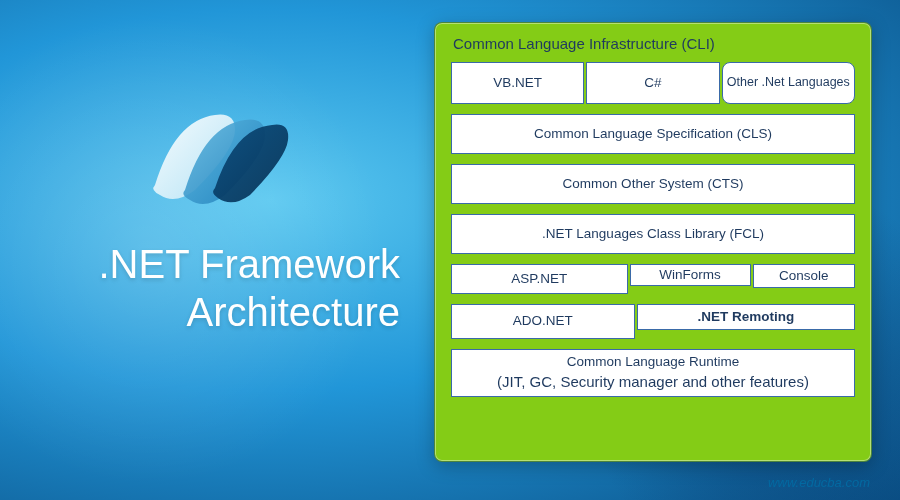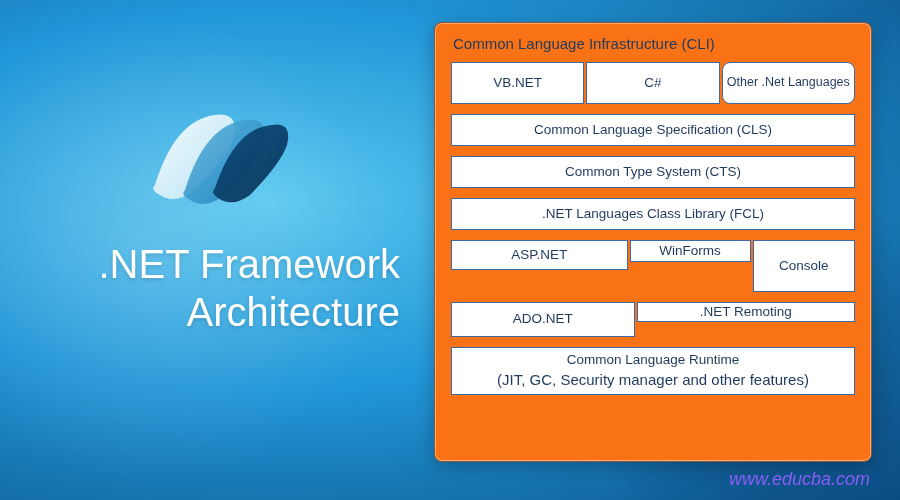--- a/index.html
+++ b/index.html
@@ -53,21 +53,21 @@
       font-weight: 300;
       line-height: 1.2;
       text-shadow: 0 2px 4px rgba(0,0,0,0.15);
     }
     .diagram {
       position: absolute;
       right: 28px;
       top: 22px;
       width: 438px;
       height: 440px;
-      background: #f97316;
+      background: #84cc16;
       border: 1px solid rgba(20,60,100,0.5);
       border-radius: 8px;
       box-shadow: 0 4px 18px rgba(0,0,0,0.25), inset 0 0 0 1px rgba(255,255,255,0.4);
       padding: 12px 16px 14px;
       z-index: 2;
     }
     .cli-title {
       color: #1f3a5f;
       font-size: 15px;
       font-weight: 400;
@@ -91,33 +91,33 @@
       font-size: 13.5px;
       line-height: 1.25;
       padding: 6px 4px;
     }
     .box .sub {
       font-size: 15px;
       margin-top: 2px;
     }
     .row-lang .box { flex: 1; height: 42px; }
     .row-lang .box:nth-child(3) { font-size: 12.5px; border-radius: 8px; }
-    .row-full .box { flex: 1; height: 32px; }
+    .row-full .box { flex: 1; height: 40px; }
     .row-ui .b1 { flex: 1.8; height: 30px; }
     .row-ui .b2 { flex: 1.2; height: 22px; }
-    .row-ui .b3 { flex: 1; height: 52px; }
+    .row-ui .b3 { flex: 1; height: 24px; }
     .row-data .b1 { flex: 1; height: 35px; }
-    .row-data .b2 { flex: 1.2; height: 20px; }
+    .row-data .b2 { flex: 1.2; height: 26px; font-weight: bold; }
     .row-clr .box { flex: 1; height: 48px; }
     .watermark {
       position: absolute;
       right: 30px;
       bottom: 10px;
-      color: #8b5cf6;
-      font-size: 18px;
+      color: #0369a1;
+      font-size: 13px;
       font-style: italic;
       font-weight: 500;
       z-index: 3;
     }
   </style>
 </head>
 <body>
 
 <div class="bg"></div>
 
@@ -156,21 +156,21 @@
     <div class="box">VB.NET</div>
     <div class="box">C#</div>
     <div class="box">Other .Net Languages</div>
   </div>
 
   <div class="row row-full">
     <div class="box">Common Language Specification (CLS)</div>
   </div>
 
   <div class="row row-full">
-    <div class="box">Common Type System (CTS)</div>
+    <div class="box">Common Other System (CTS)</div>
   </div>
 
   <div class="row row-full">
     <div class="box">.NET Languages Class Library (FCL)</div>
   </div>
 
   <div class="row row-ui">
     <div class="box b1">ASP.NET</div>
     <div class="box b2">WinForms</div>
     <div class="box b3">Console</div>

